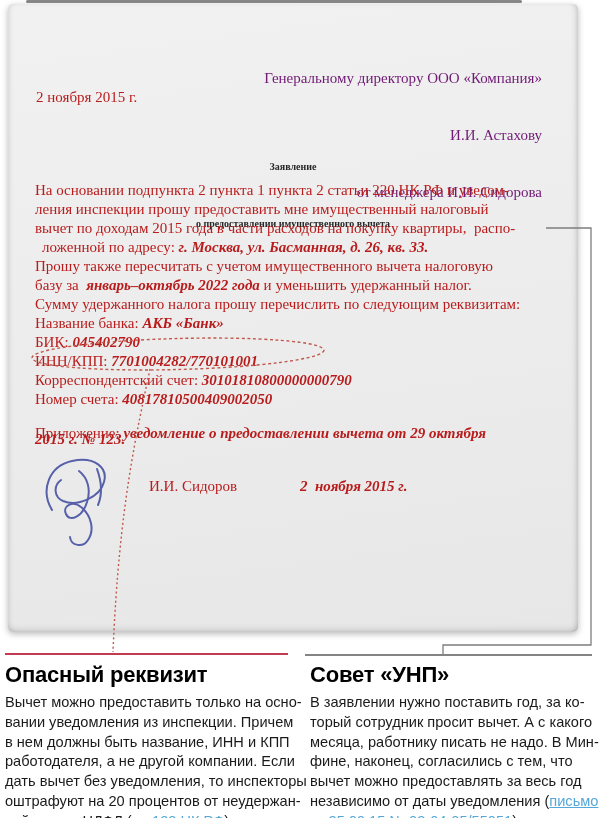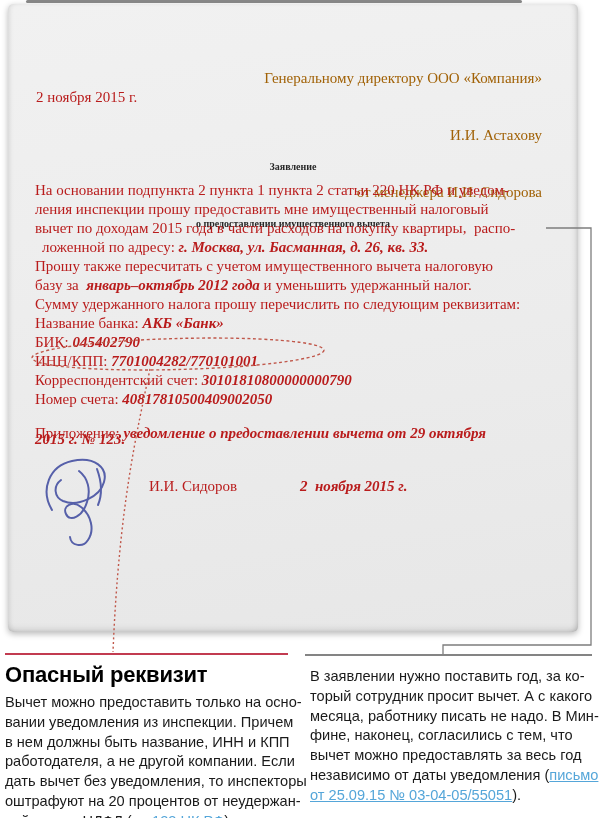--- a/index.html
+++ b/index.html
@@ -18,21 +18,21 @@
   }
   .top-strip{
     position:absolute;left:26px;top:0;width:496px;height:3px;
     background:#6d6d6d;opacity:.82;border-radius:2px;
   }
   .doc-line{
     position:absolute;white-space:pre;font-size:15px;line-height:19px;color:#b91c1c;
   }
   .recipient{
     position:absolute;top:31px;right:58px;text-align:right;
-    font-size:15px;line-height:19px;color:#a16207;white-space:pre;
+    font-size:15px;line-height:19px;color:#701a75;white-space:pre;
   }
   .doc-title{
     position:absolute;top:119px;left:8px;width:570px;text-align:center;
     font-size:10px;line-height:19px;font-weight:bold;color:#272727;white-space:pre;
   }
   .bi{font-weight:bold;font-style:italic;}
   .svg-overlay{position:absolute;left:0;top:0;width:600px;height:818px;pointer-events:none;}
   .rule-red{position:absolute;left:5px;top:653px;width:283px;height:2px;background:#c23b50;}
   .rule-gray{position:absolute;left:305px;top:654px;width:287px;height:1.5px;background:#848484;}
   .ann{position:absolute;font-family:"Liberation Sans", sans-serif;}
@@ -57,21 +57,21 @@
 <div class="doc-title">
   <div>Заявление</div>
   <div>о предоставлении имущественного вычета</div>
 </div>
 
 <div class="doc-line" style="left:35px;top:181px;">На основании подпункта 2 пункта 1 пункта 2 статьи 220 НК РФ и уведом-</div>
 <div class="doc-line" style="left:35px;top:200px;">ления инспекции прошу предоставить мне имущественный налоговый</div>
 <div class="doc-line" style="left:35px;top:219px;">вычет по доходам 2015 года в части расходов на покупку квартиры,  распо-</div>
 <div class="doc-line" style="left:42px;top:238px;"><span>ложенной по адресу: </span><span class="bi">г. Москва, ул. Басманная, д. 26, кв. 33.</span></div>
 <div class="doc-line" style="left:35px;top:257px;">Прошу также пересчитать с учетом имущественного вычета налоговую</div>
-<div class="doc-line" style="left:35px;top:276px;"><span>базу за  </span><span class="bi">январь–октябрь 2012 года</span><span> и уменьшить удержанный налог.</span></div>
+<div class="doc-line" style="left:35px;top:276px;"><span>базу за  </span><span class="bi">январь–октябрь 2022 года</span><span> и уменьшить удержанный налог.</span></div>
 <div class="doc-line" style="left:35px;top:295px;">Сумму удержанного налога прошу перечислить по следующим реквизитам:</div>
 <div class="doc-line" style="left:35px;top:314px;"><span>Название банка: </span><span class="bi">АКБ «Банк»</span></div>
 <div class="doc-line" style="left:35px;top:333px;"><span>БИК: </span><span class="bi">045402790</span></div>
 <div class="doc-line" style="left:35px;top:352px;"><span>ИНН/КПП: </span><span class="bi">7701004282/770101001</span></div>
 <div class="doc-line" style="left:35px;top:371px;"><span>Корреспондентский счет: </span><span class="bi">30101810800000000790</span></div>
 <div class="doc-line" style="left:35px;top:390px;"><span>Номер счета: </span><span class="bi">40817810500409002050</span></div>
 
 <div class="doc-line" style="left:35px;top:424px;"><span>Приложение: </span><span class="bi">уведомление о предоставлении вычета от 29 октября</span></div>
 <div class="doc-line" style="left:35px;top:430px;"><span class="bi">2015 г. № 123.</span></div>
 
@@ -86,20 +86,21 @@
   <div class="ann-body" style="margin-top:5px;"><span>Вычет можно предоставить только на осно-
 вании уведомления из инспекции. Причем
 в нем должны быть название, ИНН и КПП
 работодателя, а не другой компании. Если
 дать вычет без уведомления, то инспекторы
 оштрафуют на 20 процентов от неудержан-
 ной суммы НДФЛ (</span><a class="ann-link">ст. 123 НК РФ</a><span>).</span></div>
 </div>
 
 <div class="ann" style="left:310px;top:662px;width:285px;">
+  <div class="ann-head">Совет «УНП»</div>
   <div class="ann-body" style="margin-top:5px;"><span>В заявлении нужно поставить год, за ко-
 торый сотрудник просит вычет. А с какого
 месяца, работнику писать не надо. В Мин-
 фине, наконец, согласились с тем, что
 вычет можно предоставлять за весь год
 независимо от даты уведомления (</span><a class="ann-link">письмо
 от 25.09.15 № 03-04-05/55051</a><span>).</span></div>
 </div>
 
 <svg class="svg-overlay" viewBox="0 0 600 818">

